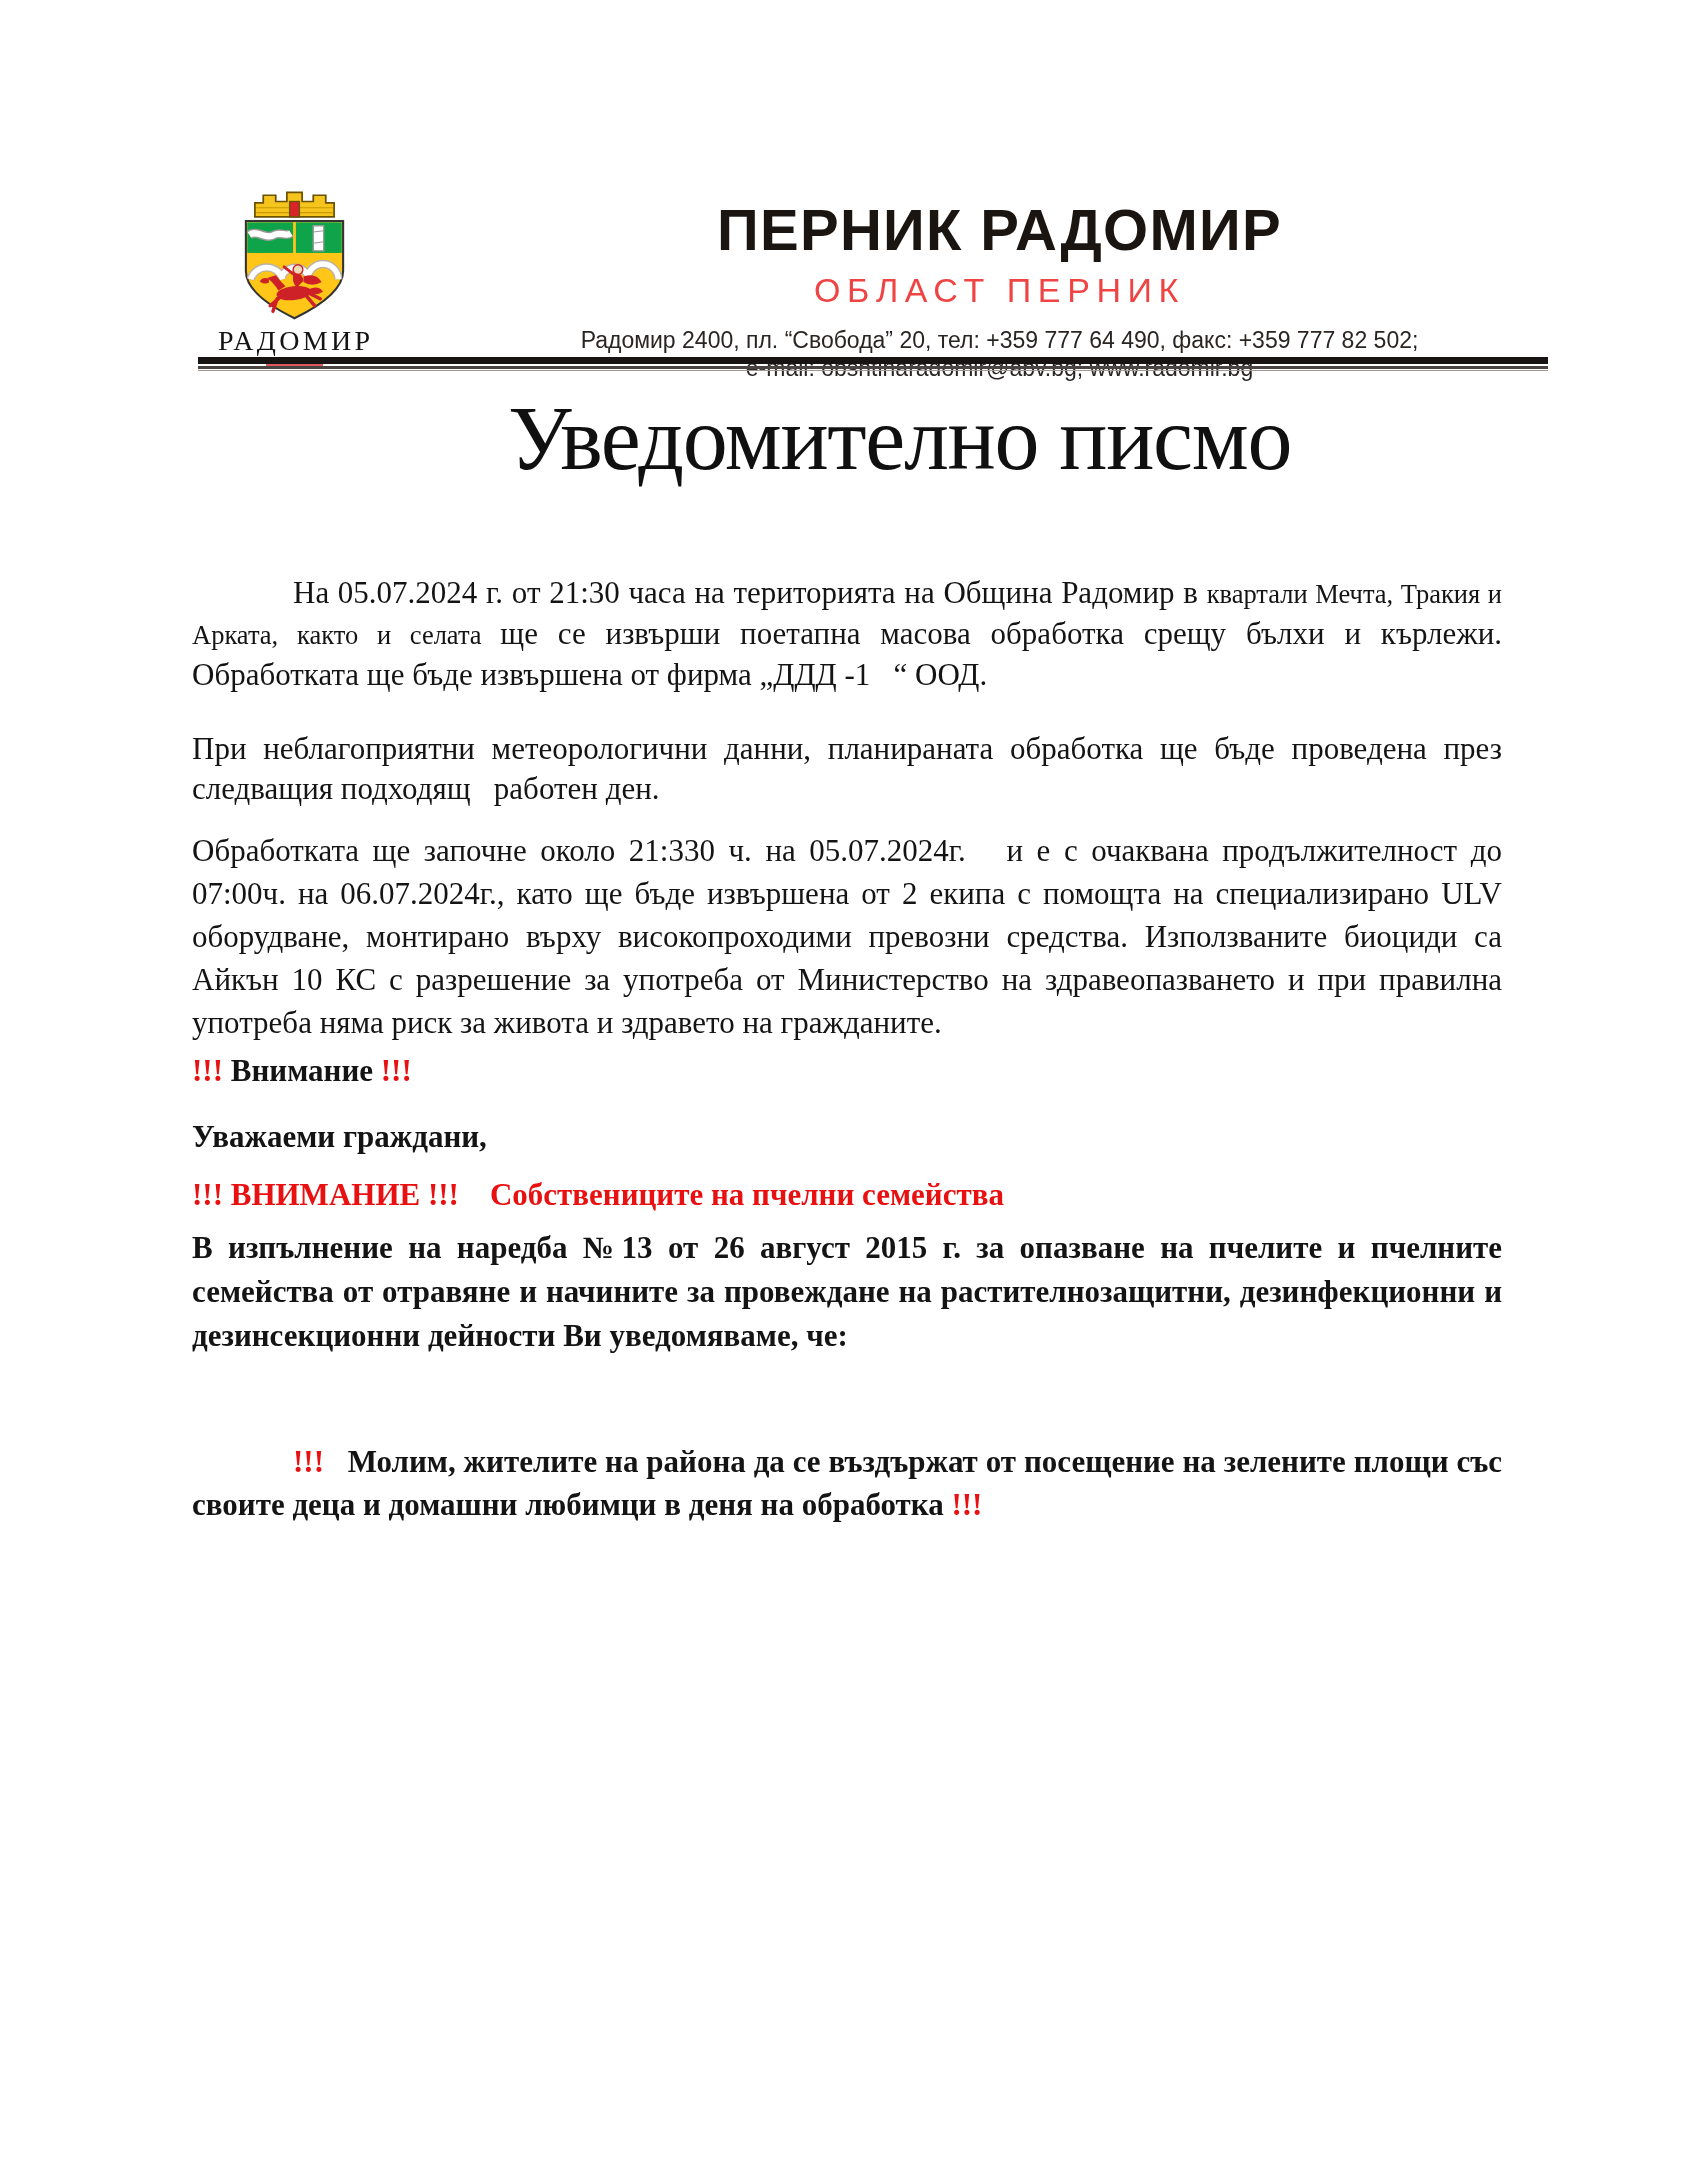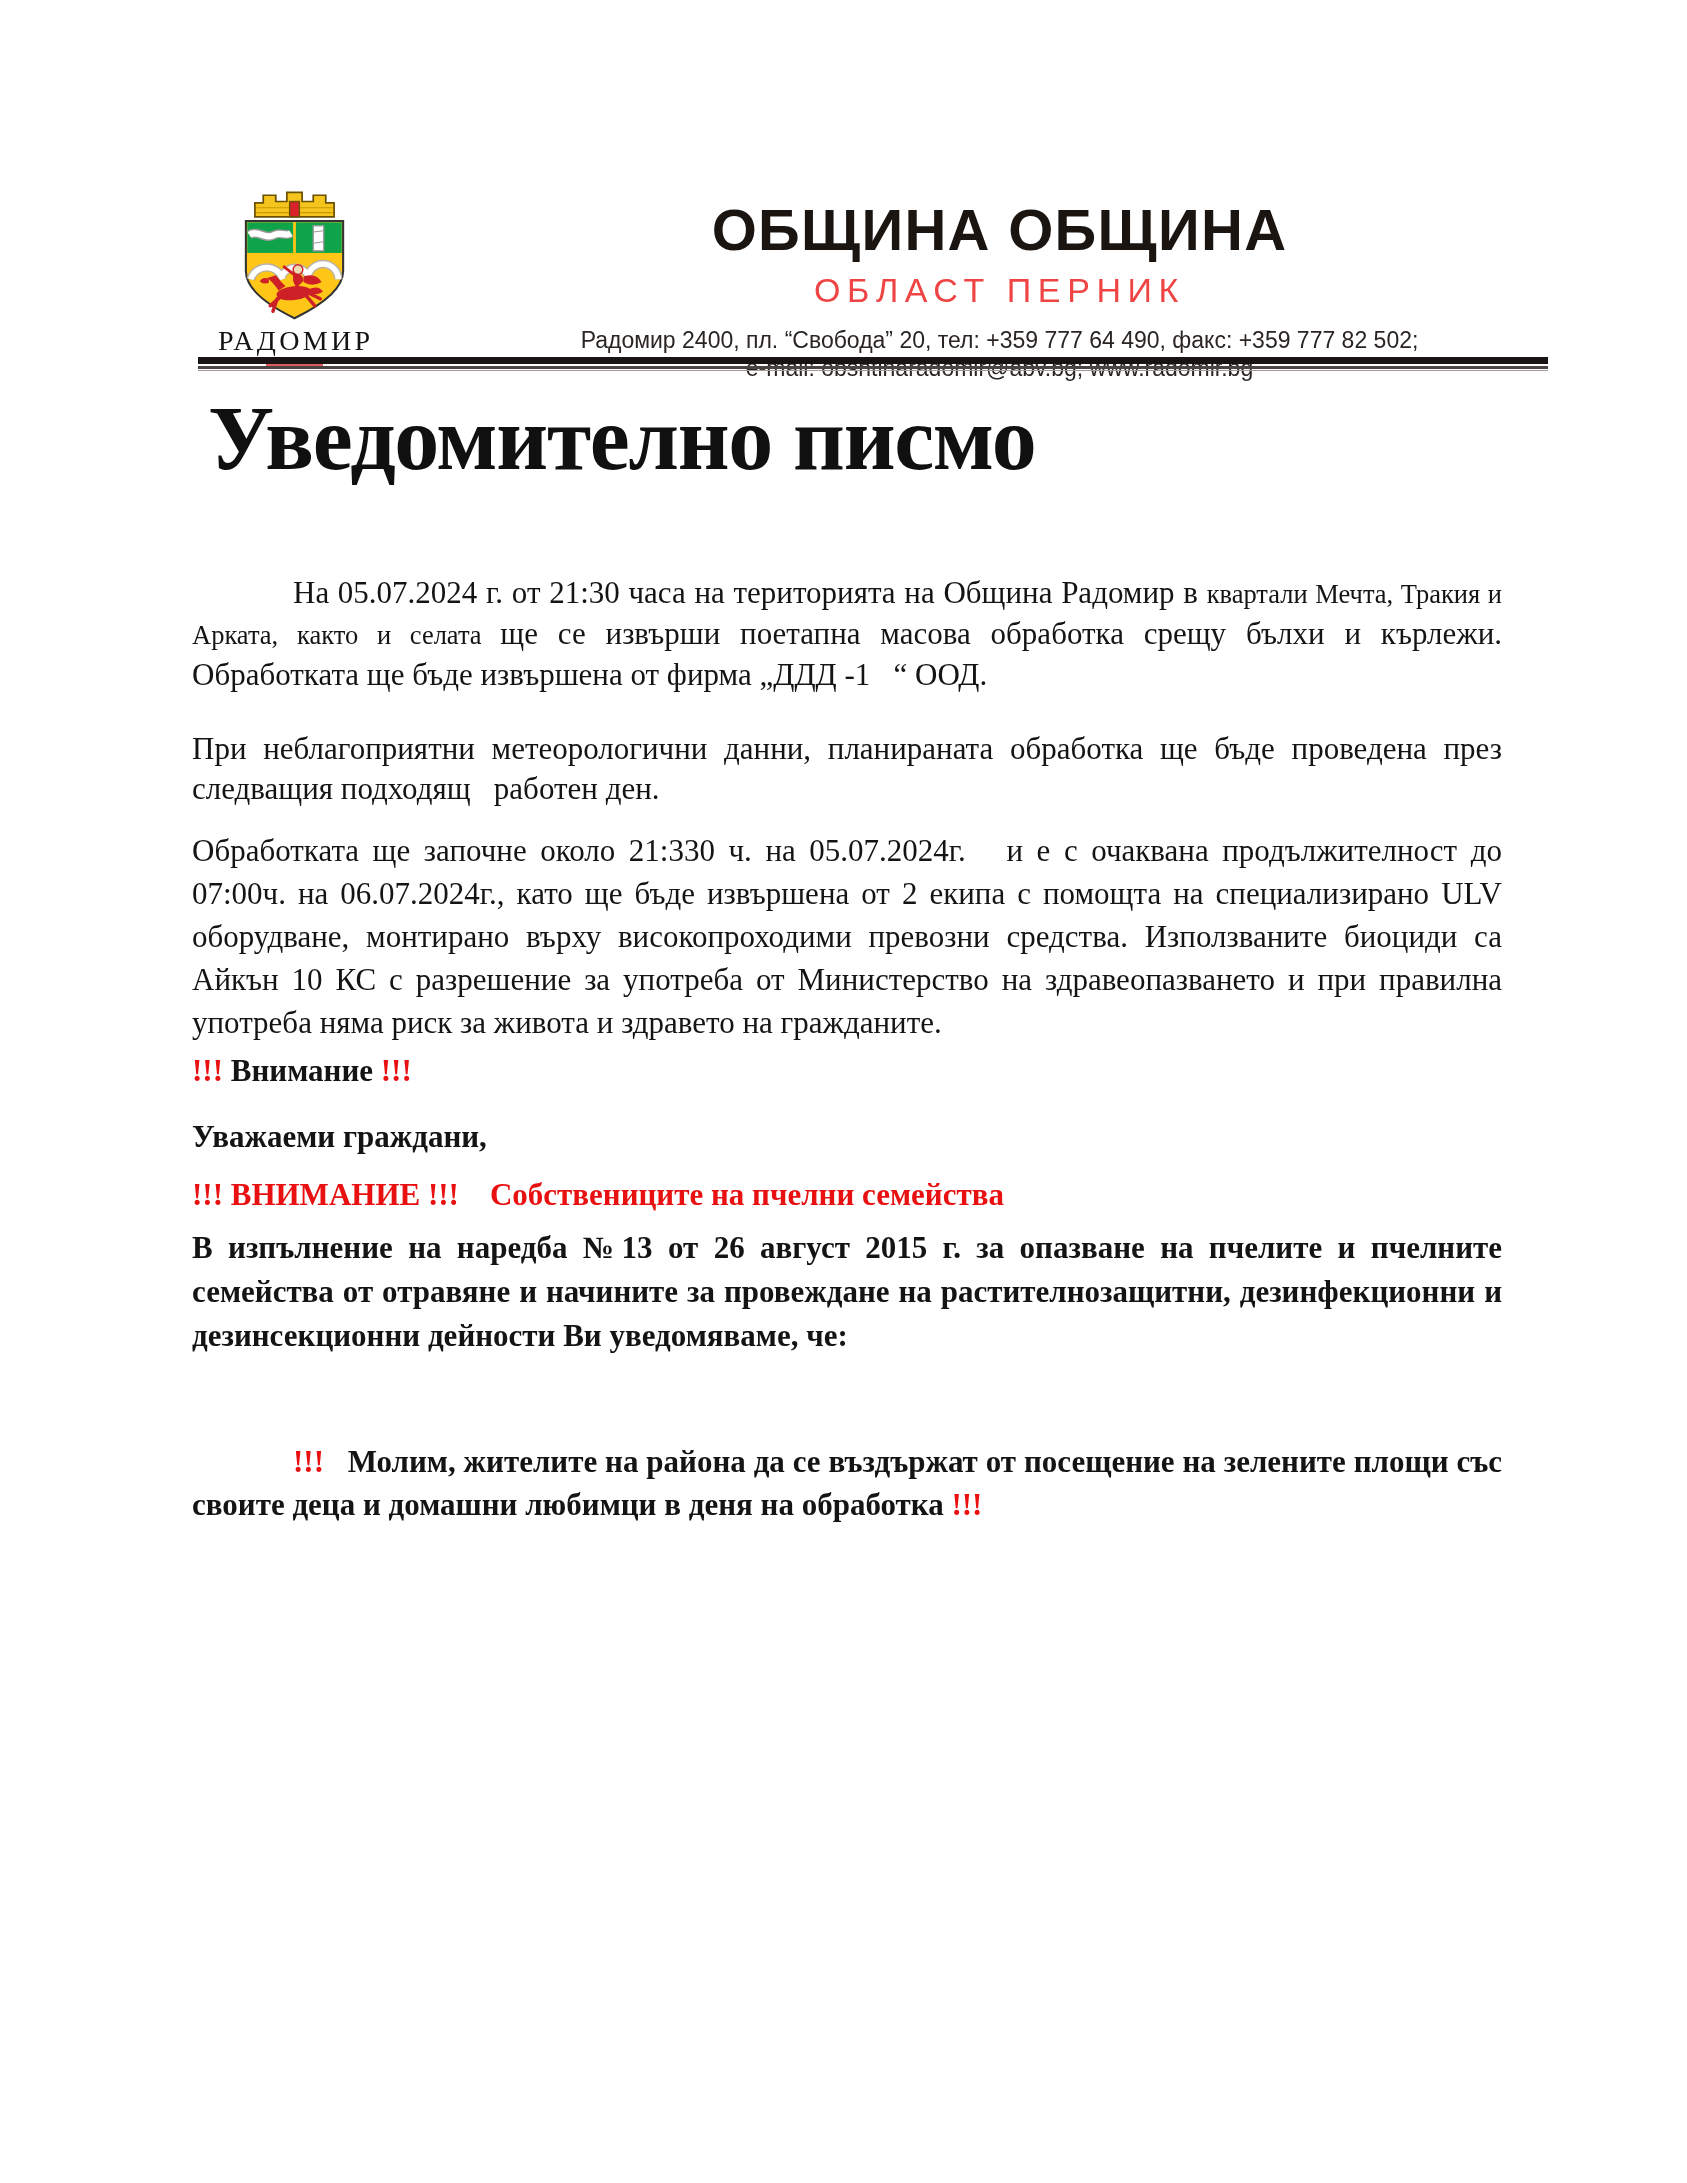--- a/index.html
+++ b/index.html
@@ -35,22 +35,22 @@
   .address{
     font-family:"Liberation Sans", sans-serif;
     font-size:23px;color:#2a2522;margin-top:16px;line-height:28px;
   }
   .rule{position:absolute;left:198px;top:357px;width:1350px;}
   .rule .bar1{height:6.6px;background:#171413;}
   .rule .bar2{height:2.6px;background:#4a4442;margin-top:2.6px;}
   .rule .bar3{height:1.3px;background:#a09a97;margin-top:1.3px;}
   
   .doc-title{
-    position:absolute;left:208px;top:392px;width:1403px;
-    font-size:90px;line-height:1.05;font-weight:700;
+    position:absolute;left:198px;top:392px;width:1403px;
+    text-align:center;font-size:90px;line-height:1.05;font-weight:400;
     color:#101010;letter-spacing:-1.3px;
   }
   
   .content{position:absolute;left:192px;top:573px;width:1310px;font-size:31px;line-height:40px;}
   .para{margin:0;text-align:justify;}
   .indent{text-indent:101px;}
   .small-inline{font-size:26.5px;}
   .p2{margin-top:34px;}
   .p3{margin-top:20px;line-height:43px;}
   .w1{margin-top:8px;line-height:37px;font-weight:700;text-align:left;}
@@ -101,21 +101,21 @@
       <circle cx="90" cy="116" r="7" fill="#ecdcb4" stroke="#CE2027" stroke-width="2"></circle>
       <path d="M84,122 Q96,120 98,132 L88,142 Q80,132 84,122 Z" fill="#CE2027"></path>
       <path d="M88,126 L70,112" stroke="#CE2027" stroke-width="4" stroke-linecap="round"></path>
       <path d="M98,126 Q116,120 124,134 Q110,142 98,134 Z" fill="#CE2027"></path>
     </svg>
     <div class="logo-caption">РАДОМИР</div>
     <div class="logo-underline"></div>
   </div>
 
   <div class="header-text">
-    <div class="org-name">ОБЩИНА ОБЩИНА</div>
+    <div class="org-name">ПЕРНИК РАДОМИР</div>
     <div class="district">ОБЛАСТ ПЕРНИК</div>
     <div class="address">
       <div>Радомир 2400, пл. “Свобода” 20, тел: +359 777 64 490, факс: +359 777 82 502;</div>
       <div>e-mail: obshtinaradomir@abv.bg; www.radomir.bg</div>
     </div>
   </div>
 
   <div class="rule">
     <div class="bar1"></div>
     <div class="bar2"></div>

